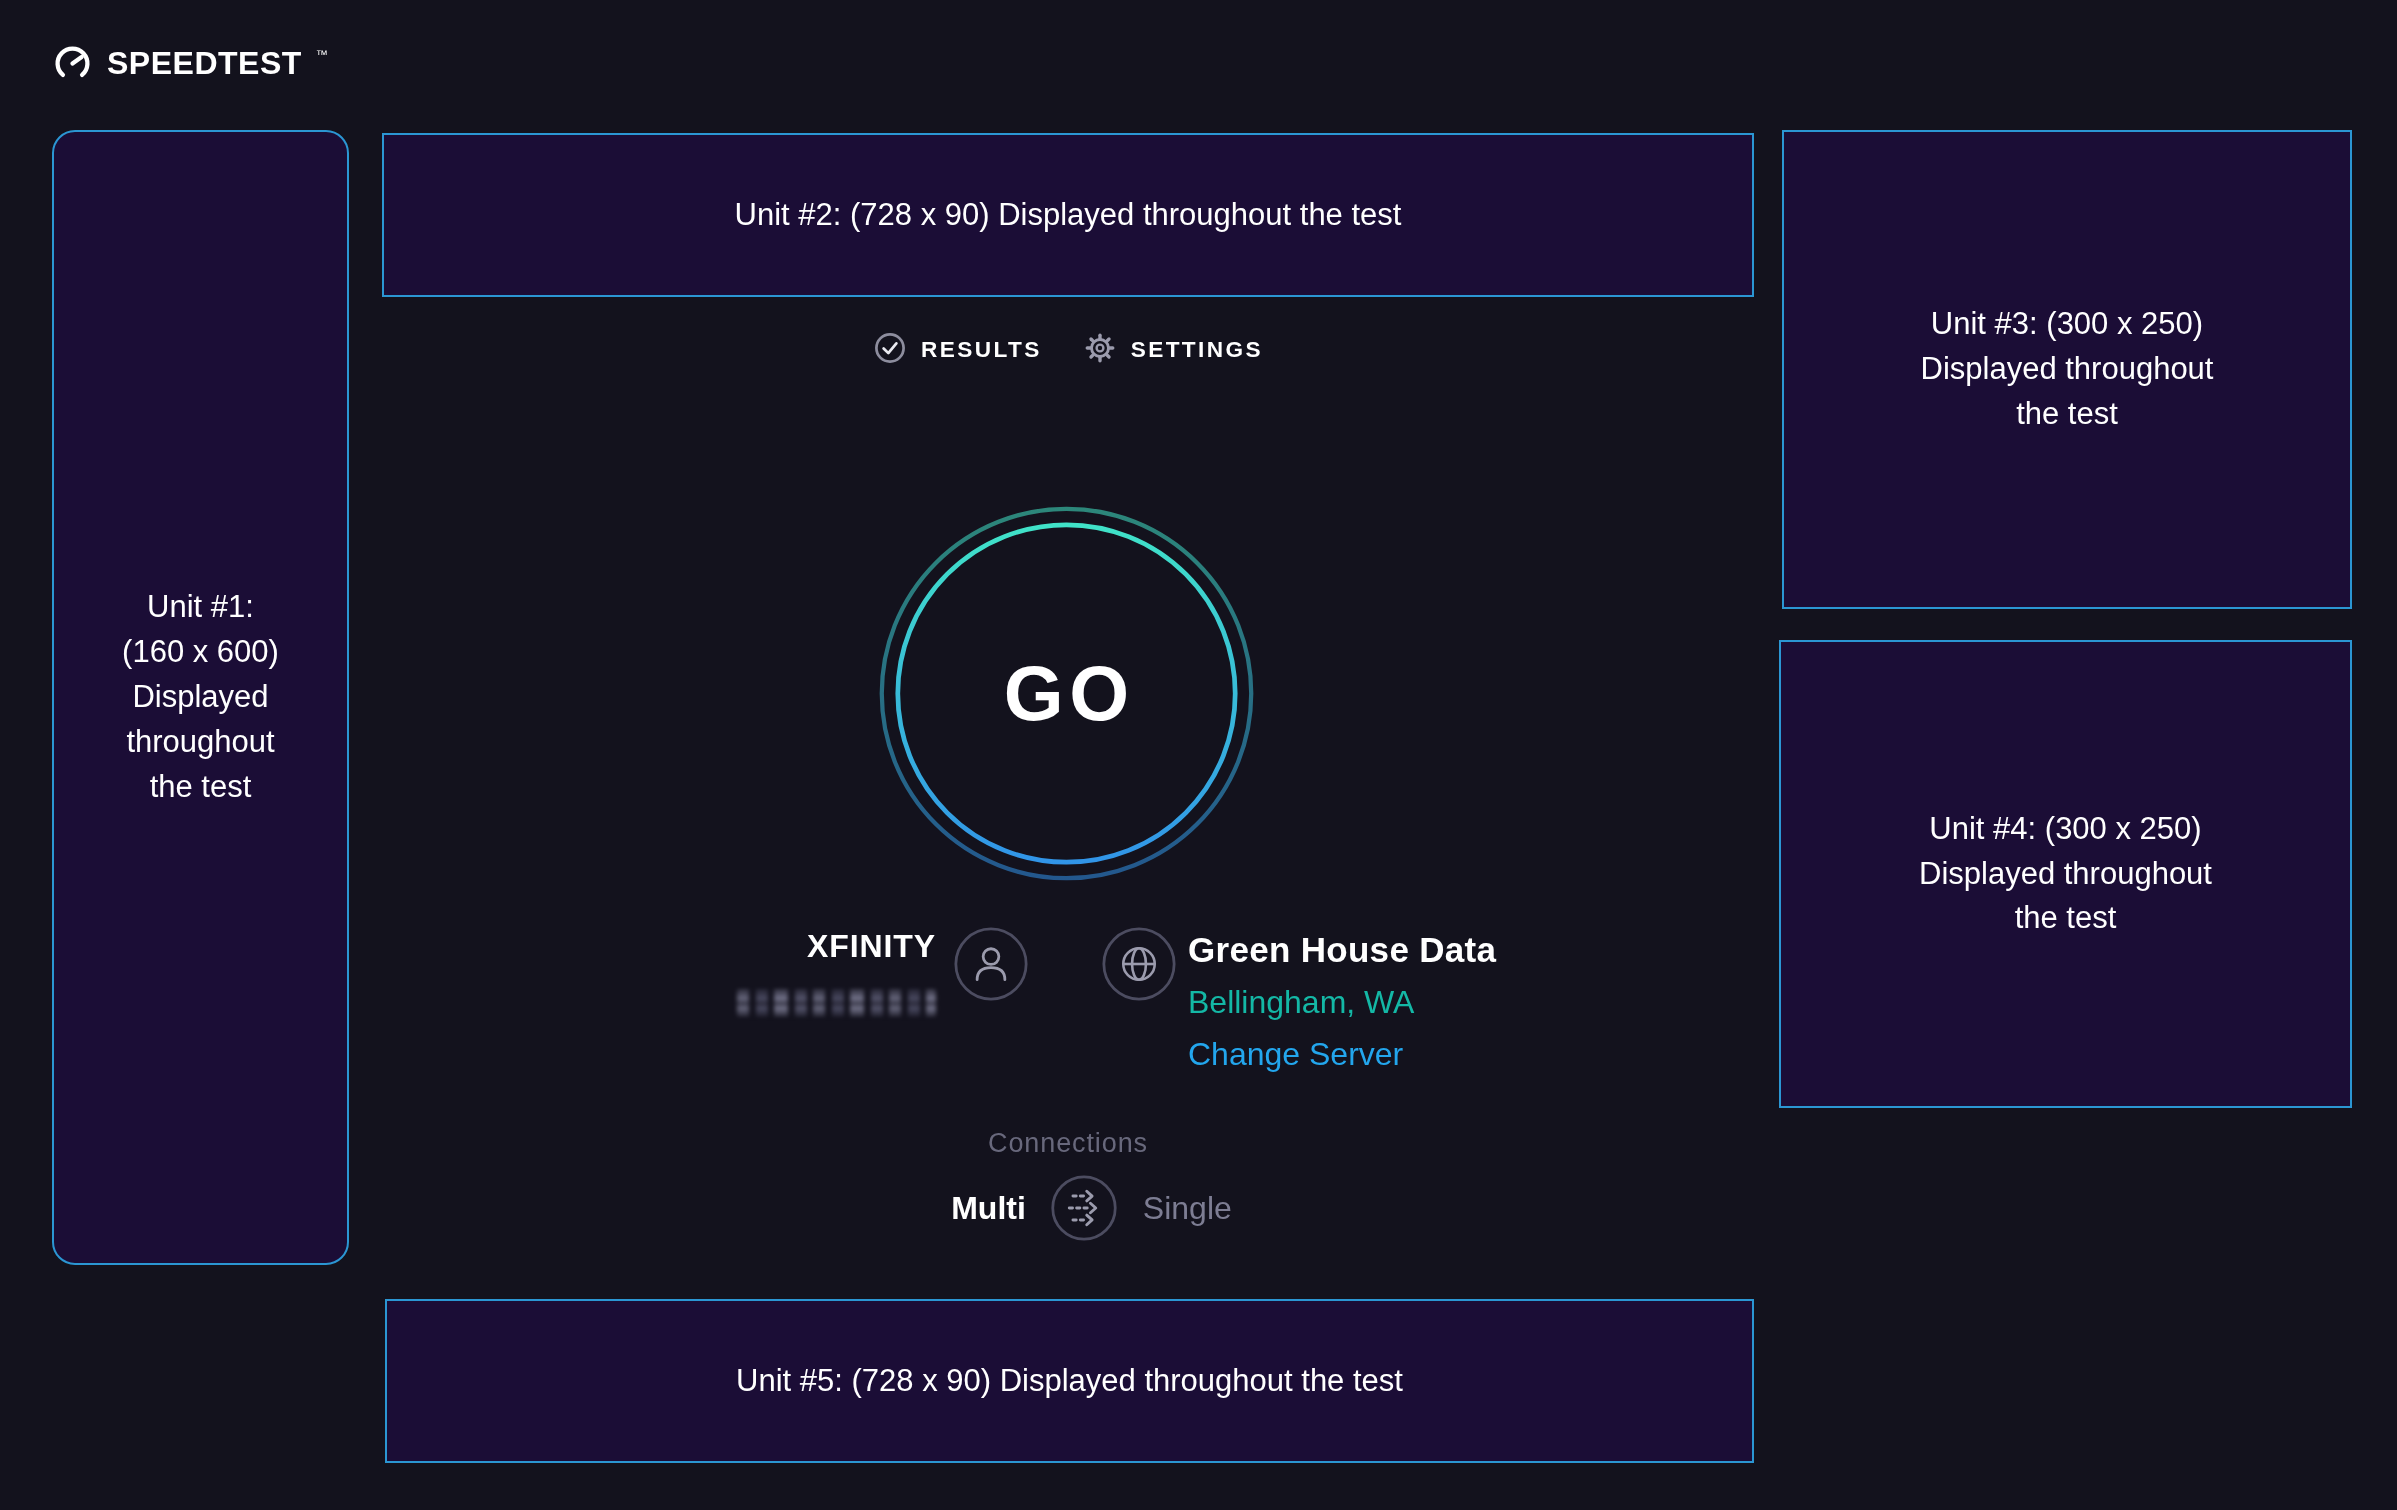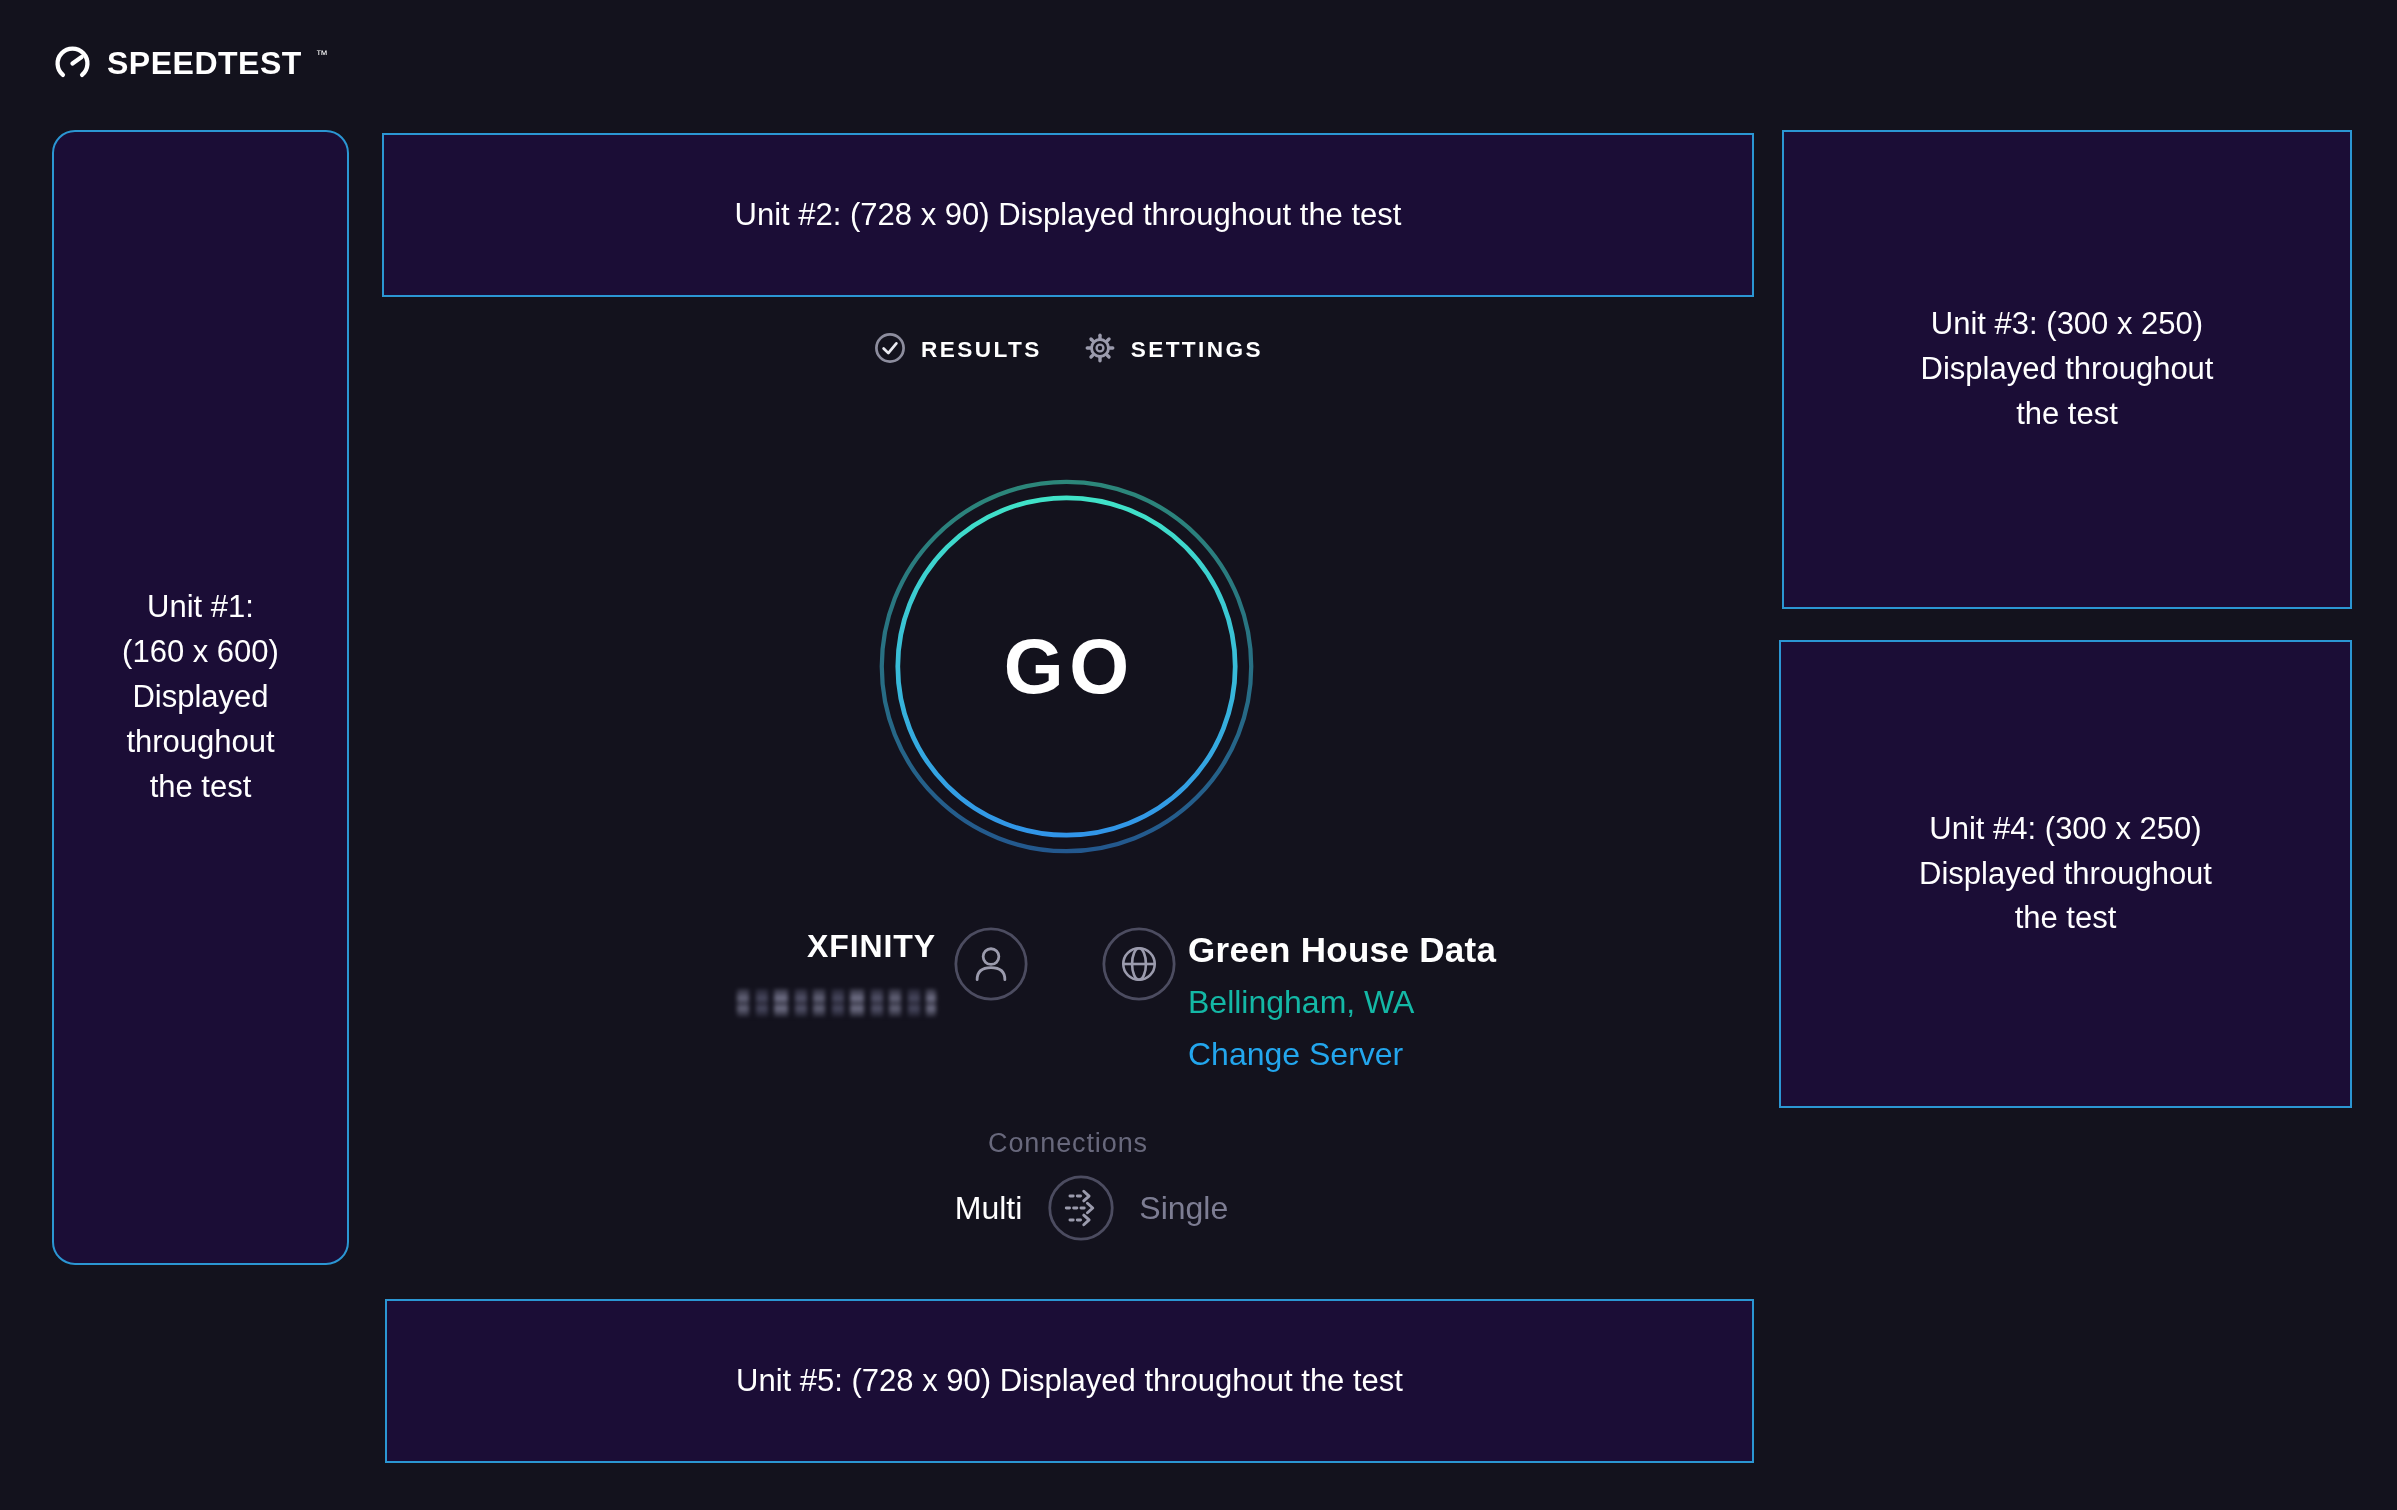--- a/index.html
+++ b/index.html
@@ -27,21 +27,21 @@
   #ad2{left:382px;top:133px;width:1372px;height:164px;}
   #ad3{left:1782px;top:130px;width:570px;height:479px;}
   #ad4{left:1779px;top:640px;width:573px;height:468px;}
   #ad5{left:385px;top:1299px;width:1369px;height:164px;}
   
   .tabs{position:absolute;top:331px;left:382px;width:1372px;display:flex;
         justify-content:center;align-items:center;gap:41px;}
   .tab{display:flex;align-items:center;gap:14px;cursor:pointer;}
   .tab-label{font-size:22.6px;font-weight:700;letter-spacing:2.4px;color:#fff;}
   
-  .go-wrap{position:absolute;left:878px;top:478px;width:377px;height:377px;cursor:pointer;text-align:right;}
+  .go-wrap{position:absolute;left:878px;top:505px;width:377px;height:377px;cursor:pointer;text-align:right;}
   .go-rings{position:absolute;left:0;top:0;}
   .go-label{position:absolute;inset:0;display:flex;align-items:center;justify-content:center;
             font-size:77px;font-weight:600;letter-spacing:5.6px;color:#fff;padding-left:5.6px;}
   
   .isp-name{position:absolute;right:1461px;top:928px;font-size:32px;font-weight:700;
             letter-spacing:0.9px;color:#fff;cursor:pointer;white-space:nowrap;}
   .ip-blur{position:absolute;right:1461px;top:990px;width:199px;height:26px;border-radius:1.9px;
            filter:blur(1.9px);opacity:.85;
            background-image:
              repeating-linear-gradient(0deg, rgba(19,18,29,.45) 0 4.7px, rgba(0,0,0,0) 4.7px 10.4px),
@@ -54,21 +54,21 @@
   .server-name{position:absolute;left:1188px;top:930px;font-size:35px;font-weight:700;
                letter-spacing:0.3px;color:#fff;white-space:nowrap;}
   .server-loc{position:absolute;left:1188px;top:984px;font-size:32px;color:#14b8a6;white-space:nowrap;}
   .server-change{position:absolute;left:1188px;top:1036px;font-size:32px;color:#23a6ed;
                  cursor:pointer;white-space:nowrap;}
   
   .conn-label{position:absolute;left:382px;top:1128px;width:1372px;text-align:center;
               font-size:27px;letter-spacing:0.9px;color:#68687c;}
   .conn-row{position:absolute;left:382px;top:1174px;width:1372px;display:flex;
             align-items:center;justify-content:center;gap:24.5px;}
-  .conn-multi{font-size:32px;font-weight:400;color:#fff;cursor:pointer;margin-left:47px;}
+  .conn-multi{font-size:32px;font-weight:700;color:#fff;cursor:pointer;margin-left:47px;}
   .conn-single{font-size:32px;color:#7d7d93;cursor:pointer;}
   .conn-toggle{cursor:pointer;display:flex;}
 </style>
 </head>
 <body>
 
 <div id="app">
 
   <div class="nav">
     <div class="logo">

